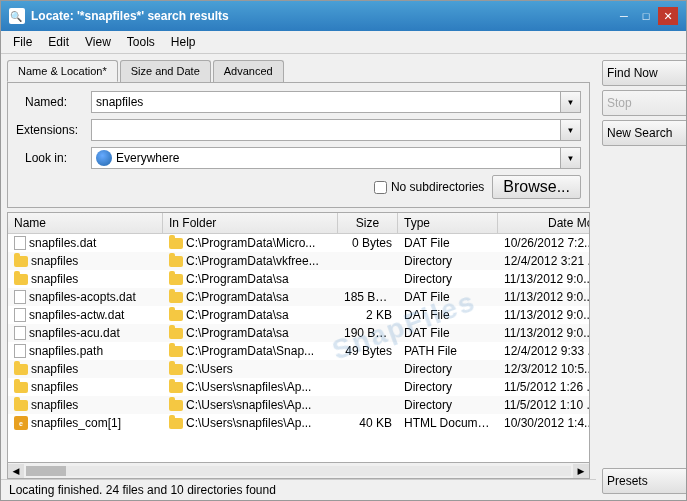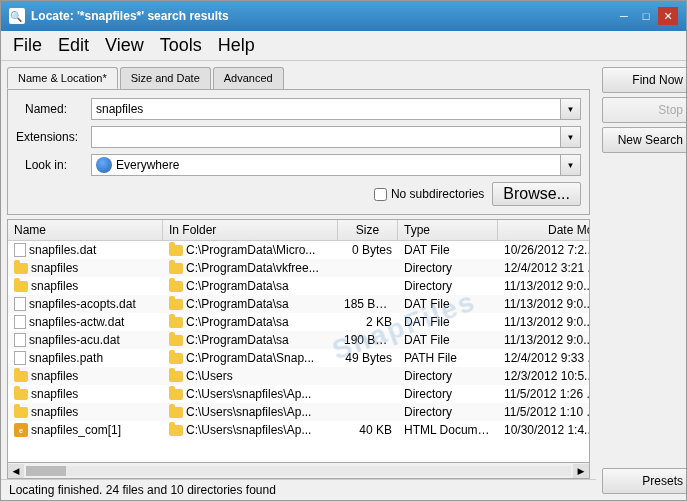--- a/index.html
+++ b/index.html
@@ -68,21 +68,21 @@
     .menu-bar {
       background: #f0f0f0;
       border-bottom: 1px solid #ccc;
       display: flex;
       padding: 2px 4px;
       flex-shrink: 0;
     }
     .menu-item {
       padding: 2px 8px;
       cursor: pointer;
-      font-size: 18px;
+      font-size: 12px;
     }
     .main-content {
       display: flex;
       flex: 1;
       overflow: hidden;
     }
     .left-panel {
       flex: 1;
       display: flex;
       flex-direction: column;
@@ -96,21 +96,21 @@
       gap: 4px;
       flex-shrink: 0;
     }
     .action-btn {
       width: 86px;
       padding: 5px 4px;
       background: linear-gradient(to bottom, #f8f8f8, #e0e0e0);
       border: 1px solid #aaa;
       cursor: pointer;
       font-size: 12px;
-      text-align: right;
+      text-align: left;
       border-radius: 2px;
     }
     .action-btn:disabled {
       color: #aaa;
       cursor: default;
       background: linear-gradient(to bottom, #f5f5f5, #e8e8e8);
     }
     .tabs-area {
       padding: 6px 6px 0 6px;
       flex-shrink: 0;

